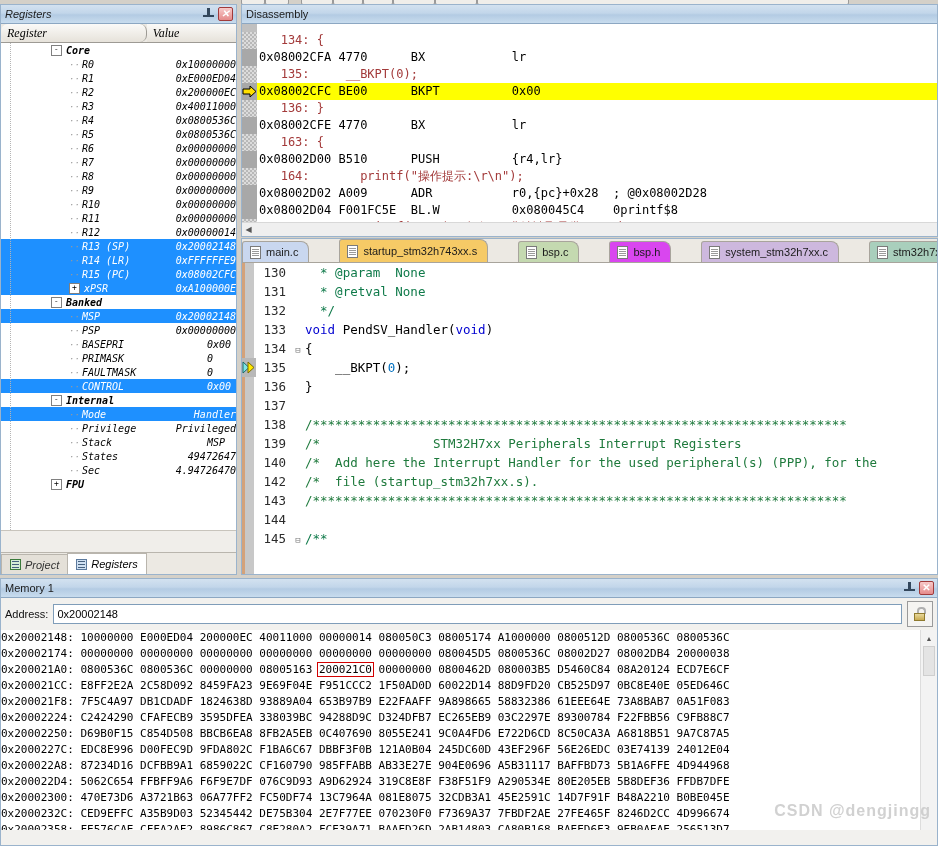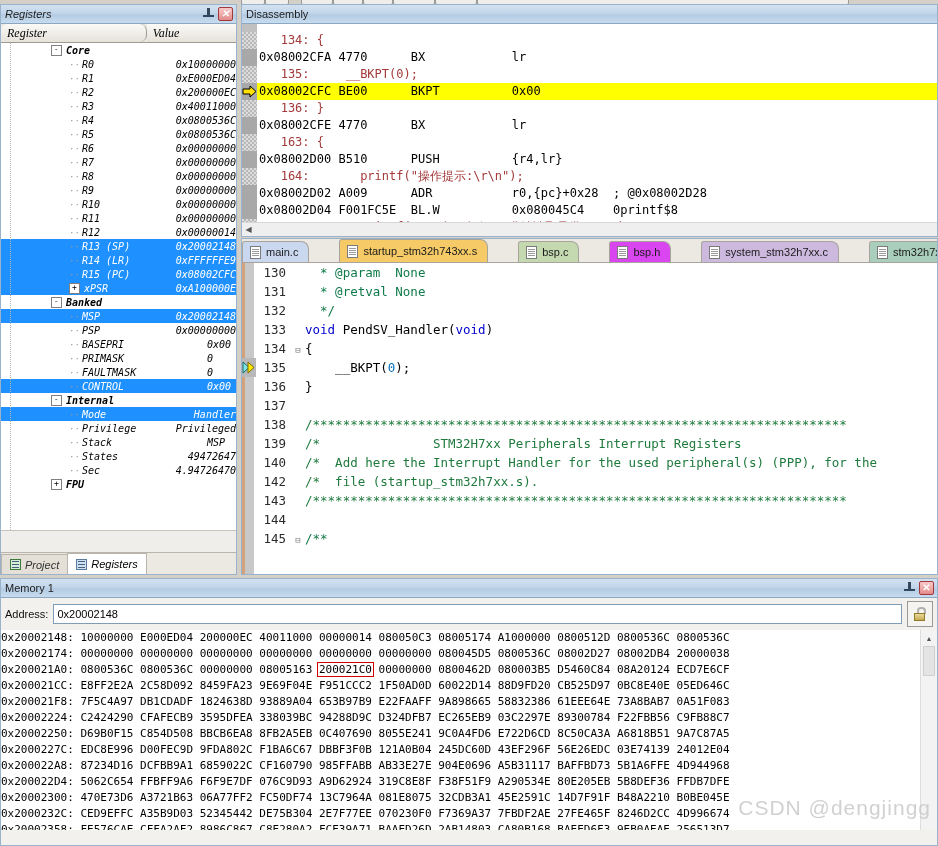--- a/index.html
+++ b/index.html
@@ -235,23 +235,24 @@
     border:1.5px solid #d30000;padding:0 1px;margin:0 -2px;
   }
   .mem-vscroll{
     position:absolute;right:0;top:0;width:16px;height:100%;background:#f3f3f3;
     border-left:1px solid #ddd;
   }
   .vs-arrow{width:16px;height:16px;display:flex;align-items:center;justify-content:center;
     font-size:7px;color:#555;}
   .vs-thumb{margin:0 2px;height:28px;background:#e4e4e4;border:1px solid #cfcfcf;}
   .watermark{
-    position:absolute;right:6px;bottom:10px;font-size:21px;color:#c9c9c9;
+    position:absolute;right:6px;bottom:10px;font-size:16px;color:#c9c9c9;
     font-family:"Liberation Sans",sans-serif;letter-spacing:1px;pointer-events:none;
     opacity:.85;
+    font-weight:bold;
   }
 </style>
 </head>
 <body>
 
 <div class="app">
 
   <div id="topstrip">
     <div class="tb-chip" style="left:0px;width:22px;"></div>
     <div class="tb-chip" style="left:24px;width:22px;"></div>

